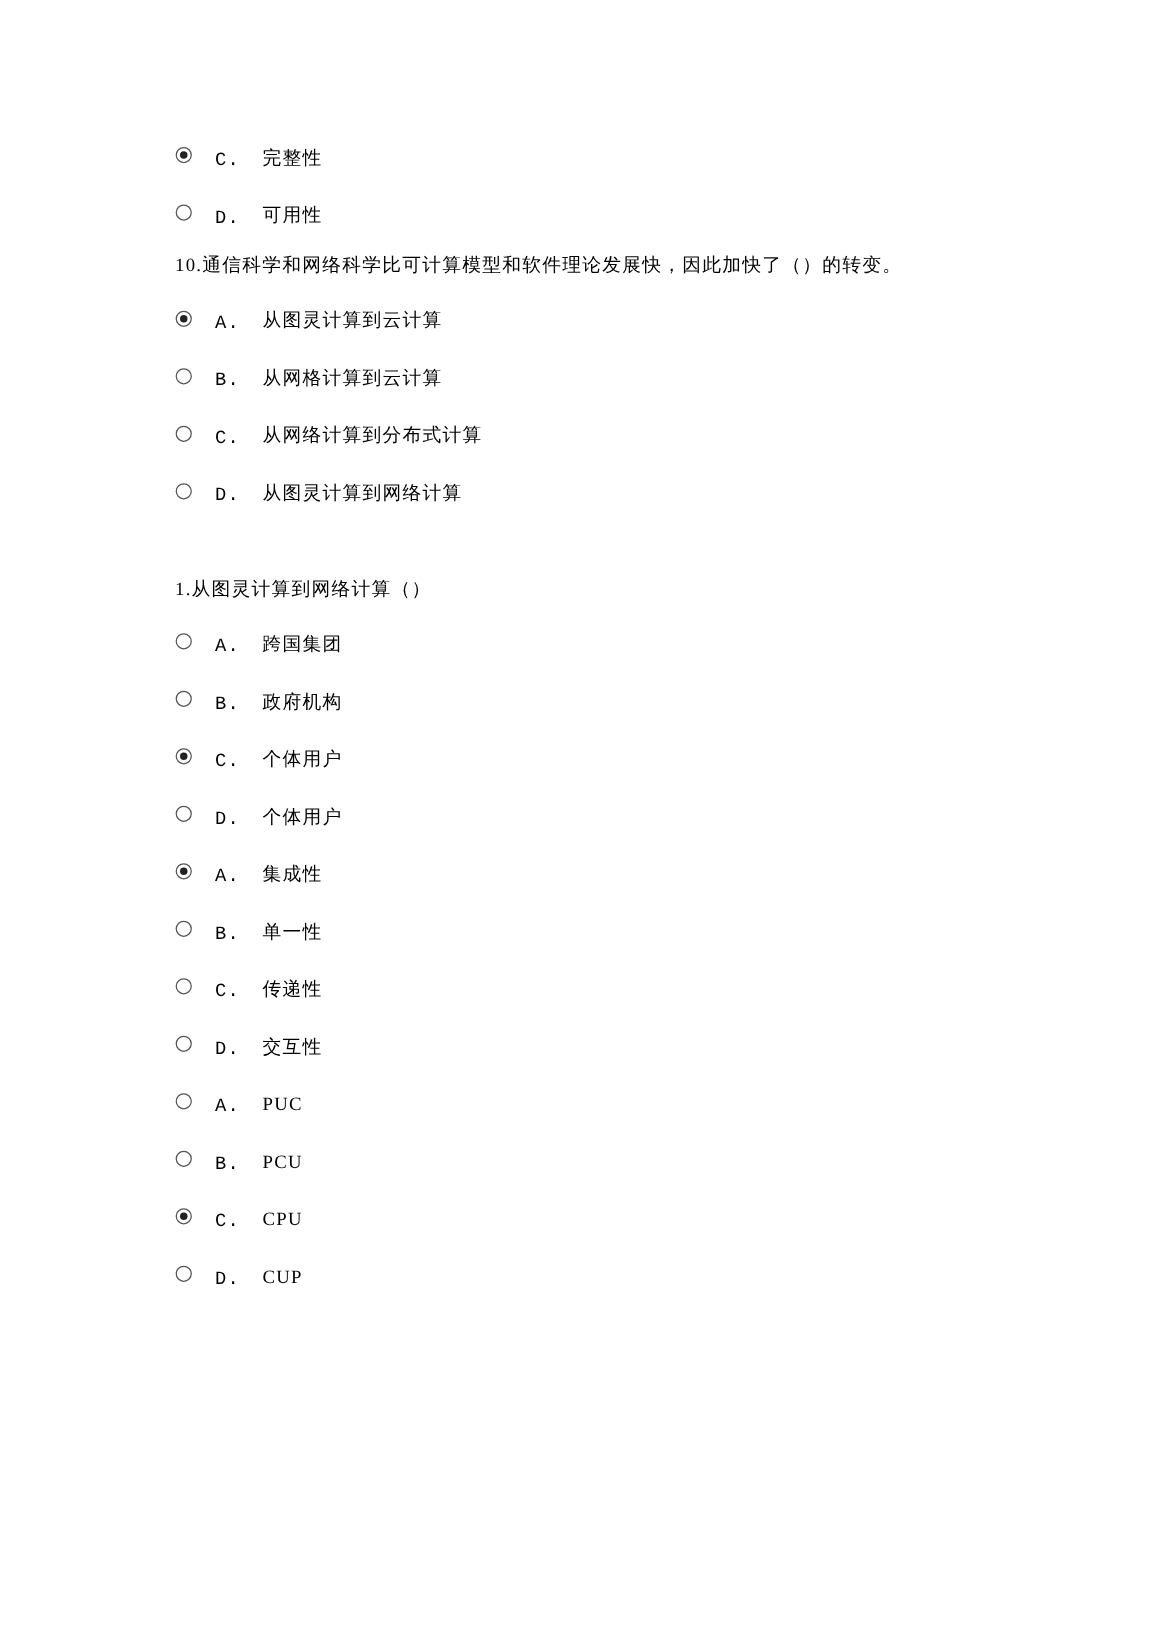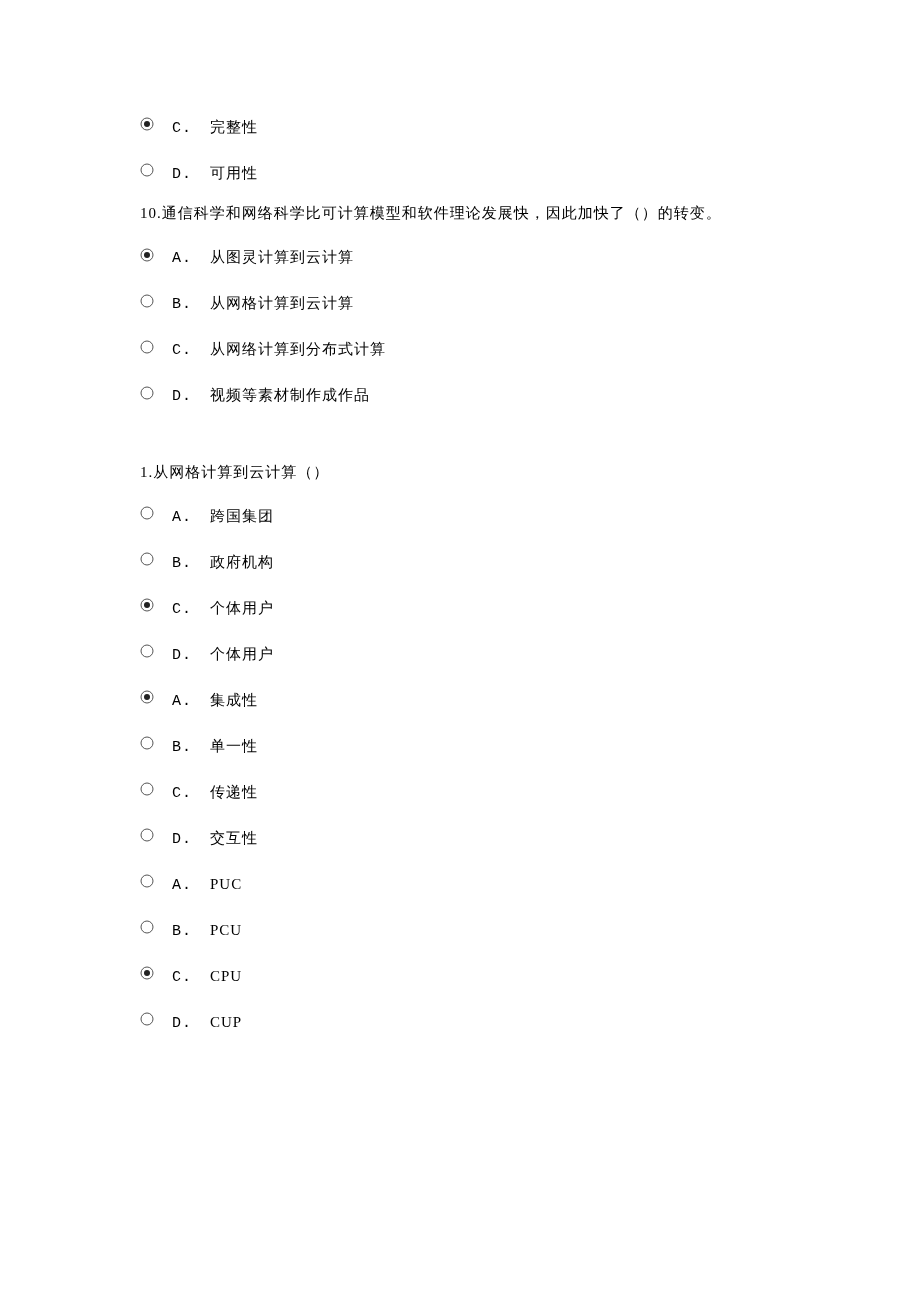--- a/index.html
+++ b/index.html
@@ -108,25 +108,25 @@
         <span class="option-letter">C.</span>
         <span class="option-text">从网络计算到分布式计算</span>
       </div>
       <div class="option-row">
         <span class="radio-icon">
           <svg viewBox="0 0 14 14">
             <circle cx="7" cy="7" r="6" fill="#fff" stroke="#555" stroke-width="1"></circle>
           </svg>
         </span>
         <span class="option-letter">D.</span>
-        <span class="option-text">视频等素材制作成作品</span>
-      </div>
-    </div>
-    <div>
-      <div class="question-text first-group-spacer"><span>1.</span><span>从网格计算到云计算（）</span></div>
+        <span class="option-text">从图灵计算到网络计算</span>
+      </div>
+    </div>
+    <div>
+      <div class="question-text first-group-spacer"><span>1.</span><span>从图灵计算到网络计算（）</span></div>
       <div class="option-row">
         <span class="radio-icon">
           <svg viewBox="0 0 14 14">
             <circle cx="7" cy="7" r="6" fill="#fff" stroke="#555" stroke-width="1"></circle>
           </svg>
         </span>
         <span class="option-letter">A.</span>
         <span class="option-text">跨国集团</span>
       </div>
       <div class="option-row">

